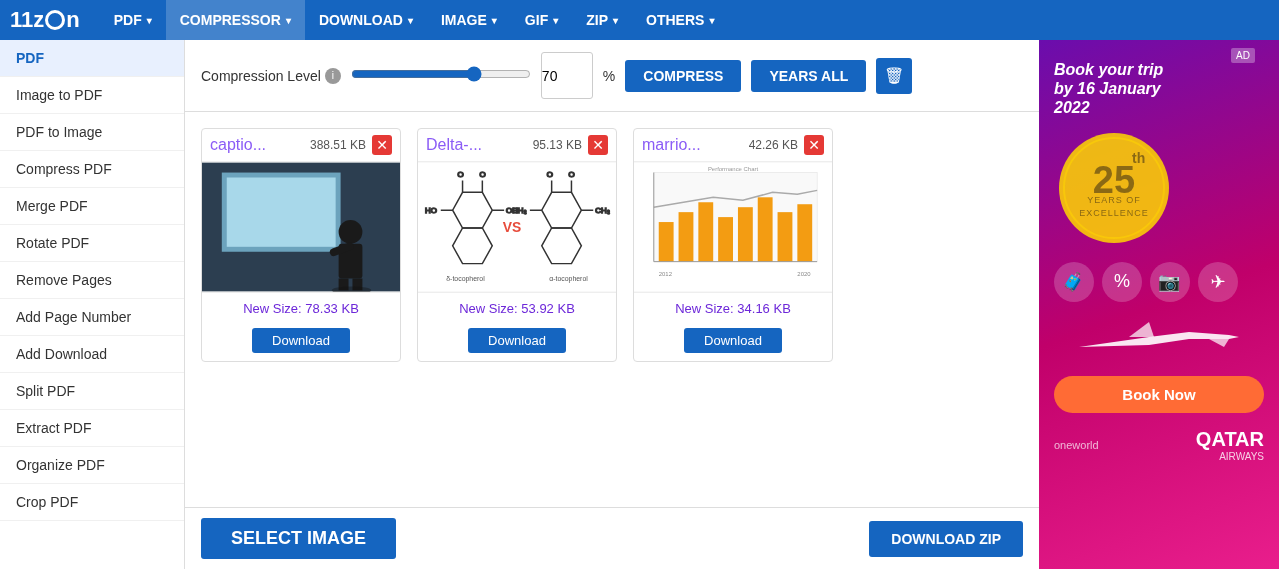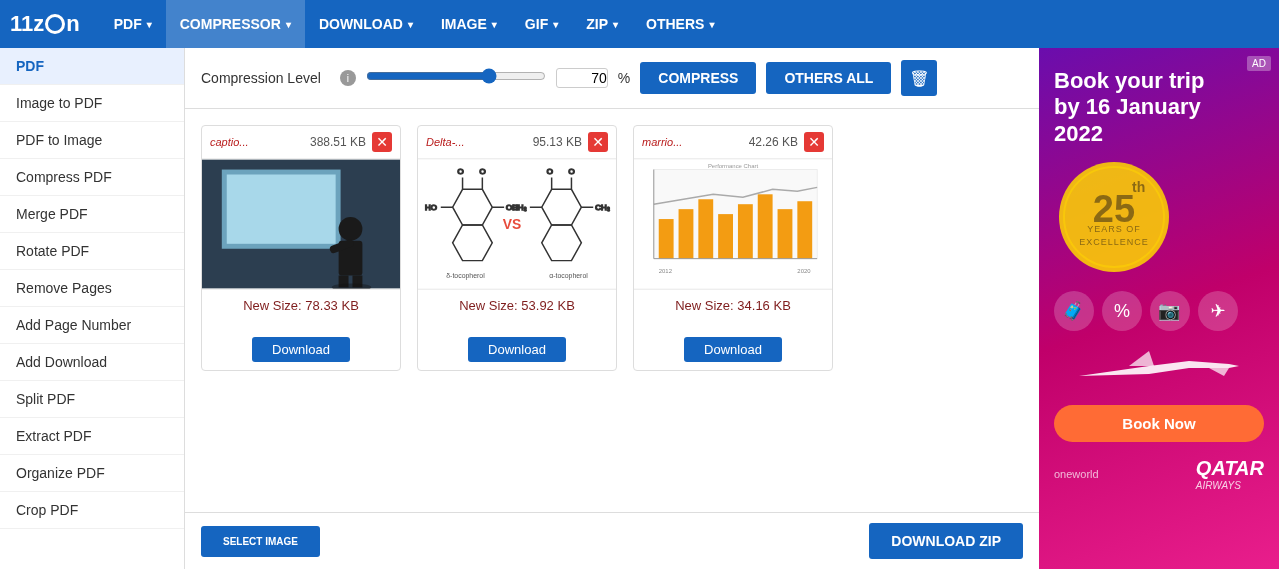--- a/index.html
+++ b/index.html
@@ -3,21 +3,21 @@
   <meta charset="utf-8">
   <style>
     * { box-sizing: border-box; margin: 0; padding: 0; }
     body { font-family: Arial, sans-serif; background: #f0f0f0; display: flex; flex-direction: column; height: 569px; overflow: hidden; }
 
     
     .top-nav {
       background: #1565c0;
       display: flex;
       align-items: center;
-      height: 48px;
+      height: 40px;
       padding: 0 10px;
       gap: 0;
       flex-shrink: 0;
     }
     .logo {
       color: white;
       font-size: 22px;
       font-weight: bold;
       margin-right: 20px;
       display: flex;
@@ -87,21 +87,21 @@
       align-items: center;
       gap: 10px;
       border-bottom: 1px solid #ddd;
       flex-shrink: 0;
     }
     .controls-label {
       font-size: 14px;
       color: #333;
       display: flex;
       align-items: center;
-      gap: 19px;
+      gap: 4px;
       white-space: nowrap;
     }
     .info-icon {
       width: 16px;
       height: 16px;
       border-radius: 50%;
       background: #999;
       color: white;
       font-size: 10px;
       display: flex;
@@ -112,23 +112,23 @@
     .slider-container {
       flex: 1;
       max-width: 180px;
     }
     .slider {
       width: 100%;
       accent-color: #1565c0;
     }
     .percent-input {
       width: 52px;
-      height: 20px;
+      height: 47px;
       border: 1px solid #ccc;
-      text-align: right;
+      text-align: left;
       font-size: 14px;
       border-radius: 3px;
     }
     .percent-sign {
       font-size: 14px;
       color: #333;
     }
     .btn-compress {
       background: #1565c0;
       color: white;
@@ -188,27 +188,26 @@
     .file-card-header {
       display: flex;
       align-items: center;
       justify-content: space-between;
       padding: 6px 8px;
       border-bottom: 1px solid #eee;
       font-size: 12px;
       color: #333;
     }
     .file-name {
-      font-size: 11px;
-      color: #b91c1c;
+      font-size: 16px;
+      color: #8b5cf6;
       flex: 1;
       overflow: hidden;
       text-overflow: ellipsis;
       white-space: nowrap;
-      font-style: italic;
     }
     .file-size {
       font-size: 12px;
       color: #555;
       white-space: nowrap;
     }
     .close-btn {
       width: 20px;
       height: 20px;
       background: #e53935;
@@ -232,22 +231,22 @@
       justify-content: center;
       overflow: hidden;
     }
     .file-card-footer {
       padding: 8px;
       text-align: center;
       border-top: 1px solid #eee;
     }
     .new-size {
       font-size: 13px;
-      color: #7f1d1d;
-      margin-bottom: 24px;
+      color: #6d28d9;
+      margin-bottom: 12px;
     }
     .btn-download {
       background: #1565c0;
       color: white;
       border: none;
       padding: 5px 20px;
       font-size: 13px;
       border-radius: 3px;
       cursor: pointer;
     }
@@ -259,22 +258,22 @@
       padding: 10px 16px;
       display: flex;
       justify-content: space-between;
       align-items: center;
       flex-shrink: 0;
     }
     .btn-select {
       background: #1565c0;
       color: white;
       border: none;
-      padding: 10px 22px;
-      font-size: 10px;
+      padding: 10px 30px;
+      font-size: 18px;
       font-weight: bold;
       border-radius: 3px;
       cursor: pointer;
     }
     .btn-download-zip {
       background: #1565c0;
       color: white;
       border: none;
       padding: 10px 22px;
       font-size: 14px;
@@ -295,33 +294,34 @@
     .ad-content {
       width: 100%;
       background: linear-gradient(160deg, #6a0dad 0%, #c0006a 50%, #e91e8c 100%);
       padding: 20px 15px;
       position: relative;
       color: white;
     }
     .ad-badge {
       position: absolute;
       top: 8px;
-      right: 8px;
+      right: 24px;
       background: rgba(255,255,255,0.3);
       color: white;
       font-size: 10px;
       padding: 2px 5px;
       border-radius: 2px;
     }
     .ad-title {
-      font-size: 22px;
+      font-size: 16px;
       font-weight: bold;
       color: white;
       margin-bottom: 5px;
       line-height: 1.2;
+      font-style: italic;
     }
     .ad-icons-row {
       display: flex;
       gap: 8px;
       margin-bottom: 15px;
     }
     .ad-icon-circle {
       width: 40px;
       height: 40px;
       border-radius: 50%;
@@ -437,21 +437,21 @@
       <span class="controls-label">
         <span>Compression Level</span>
         <span class="info-icon">i</span>
       </span>
       <div class="slider-container">
         <input type="range" class="slider" min="0" max="100" value="70" style="">
       </div>
       <input type="text" class="percent-input" value="70" style="">
       <span class="percent-sign">%</span>
       <button class="btn-compress">COMPRESS</button>
-      <button class="btn-clear">OTHERS ALL</button>
+      <button class="btn-clear">YEARS ALL</button>
       <button class="btn-trash">
         <span>🗑</span>
       </button>
     </div>
 
     <div class="files-area">
       <div class="files-grid">
 
         <div class="file-card">
           <div class="file-card-header">
@@ -614,21 +614,21 @@
           <path d="M10,30 L80,20 L120,15 L160,18 L170,20 L160,22 L120,22 L80,28 Z" fill="white" opacity="0.9"></path>
           <path d="M60,20 L80,5 L85,20 Z" fill="white" opacity="0.7"></path>
           <path d="M140,22 L155,30 L160,22 Z" fill="white" opacity="0.7"></path>
         </svg>
       </div>
 
       <button class="ad-book-btn">Book Now</button>
 
       <div class="ad-logo-area">
         <span style="font-size:11px;color:rgba(255,255,255,0.7);">oneworld</span>
-        <div style="margin-left:auto;font-style:italic;">
+        <div style="margin-left:auto;text-align:right;">
           <div style="font-size:20px;font-weight:bold;color:white;">QATAR</div>
           <div style="font-size:10px;color:rgba(255,255,255,0.8);">AIRWAYS</div>
         </div>
       </div>
     </div>
   </div>
 
 </div>
 
 </body></html>

